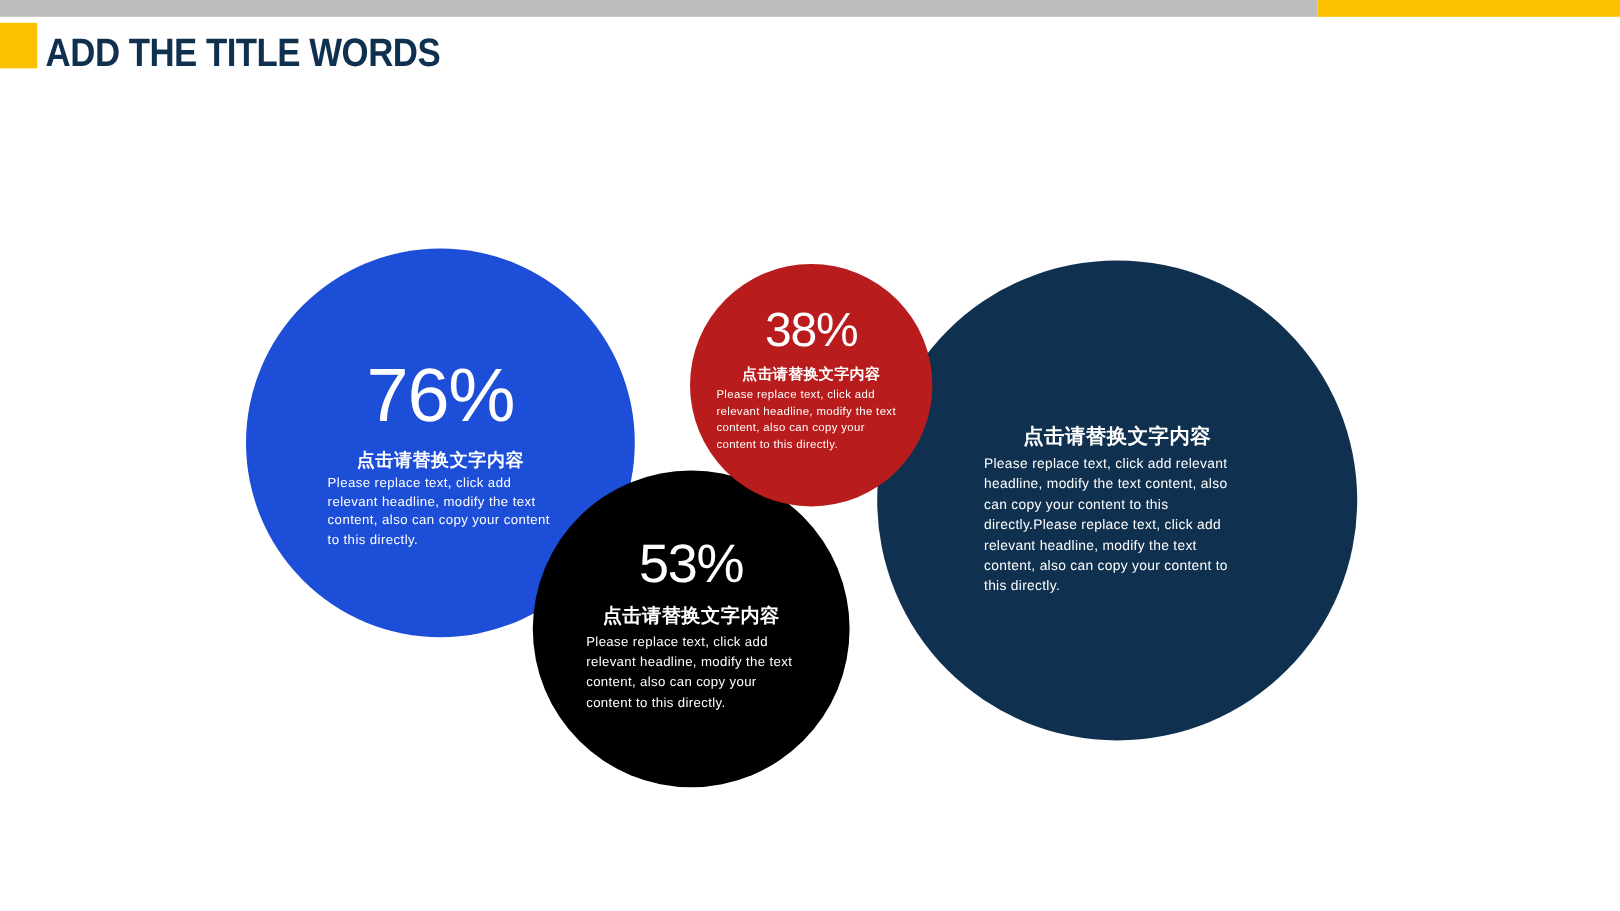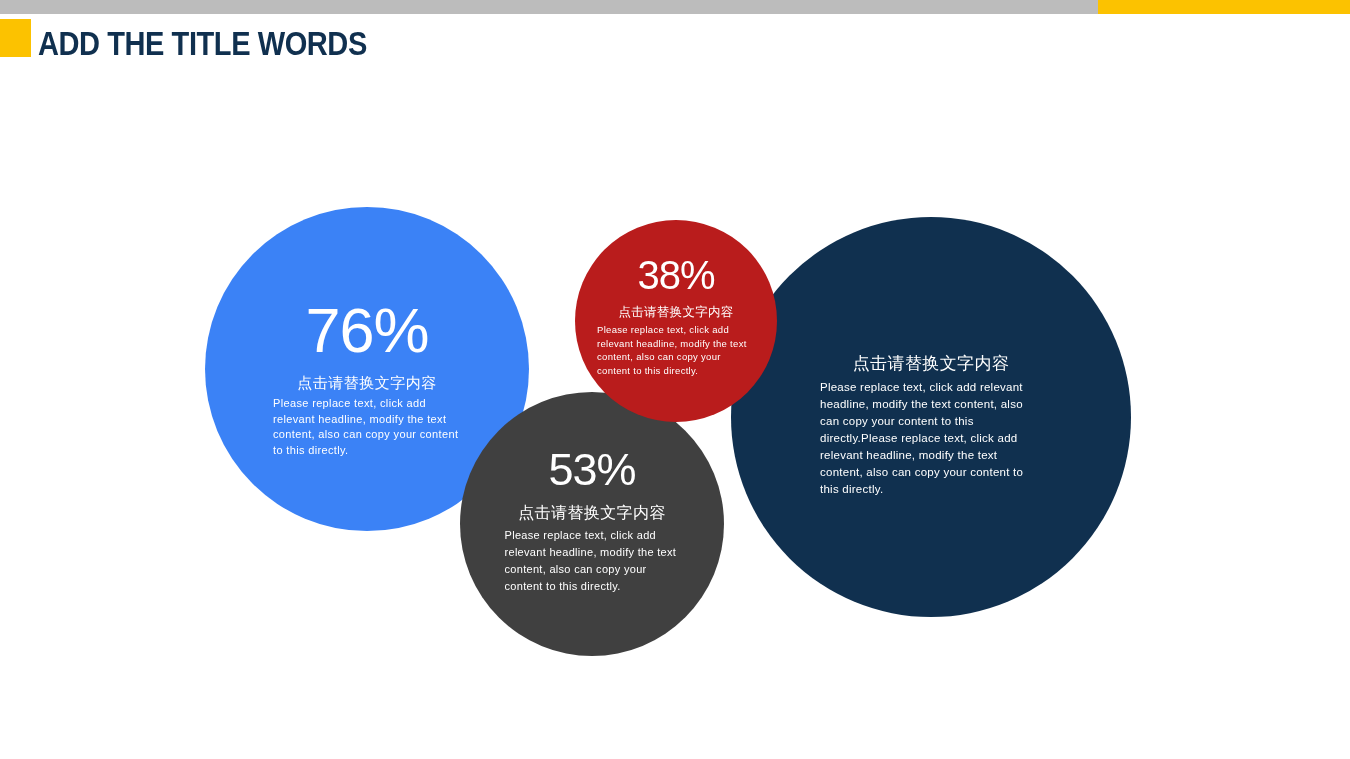--- a/index.html
+++ b/index.html
@@ -71,36 +71,36 @@
     text-align: center;
     color: #ffffff;
   }
   .circle .pct {
     font-weight: 300;
     line-height: 1;
     letter-spacing: -1px;
     color: #ffffff;
   }
   .circle .headline {
-    font-weight: normal;
+    font-weight: bold;
     color: #ffffff;
     text-align: right;
   }
   .circle .body {
     color: #ffffff;
     text-align: left;
   }
 
   
   #circle-76 {
     left: 205px;
     top: 207px;
     width: 324px;
     height: 324px;
-    background: #3b82f6;
+    background: #1d4ed8;
     z-index: 2;
     padding-top: 92px;
   }
   #circle-76 .pct { font-size: 63px; }
   #circle-76 .headline { font-size: 15px; margin-top: 12px; letter-spacing: 0.5px; }
   #circle-76 .body { font-size: 11px; line-height: 15.5px; width: 188px; margin-top: 3px; letter-spacing: 0.35px; }
 
   
   #circle-38 {
     left: 575px;
@@ -110,25 +110,25 @@
     background: #b91c1c;
     z-index: 4;
     padding-top: 35px;
   }
   #circle-38 .pct { font-size: 40px; }
   #circle-38 .headline { font-size: 12.5px; margin-top: 9px; letter-spacing: 0.3px; }
   #circle-38 .body { font-size: 9.5px; line-height: 13.5px; width: 158px; margin-top: 2px; letter-spacing: 0.3px; }
 
   
   #circle-53 {
-    left: 460px;
+    left: 444px;
     top: 392px;
     width: 264px;
     height: 264px;
-    background: #404040;
+    background: #000000;
     z-index: 3;
     padding-top: 55px;
   }
   #circle-53 .pct { font-size: 45px; }
   #circle-53 .headline { font-size: 16px; margin-top: 11px; letter-spacing: 0.4px; }
   #circle-53 .body { font-size: 11px; line-height: 17px; width: 175px; margin-top: 3px; letter-spacing: 0.3px; }
 
   
   #circle-86 {
     left: 731px;

